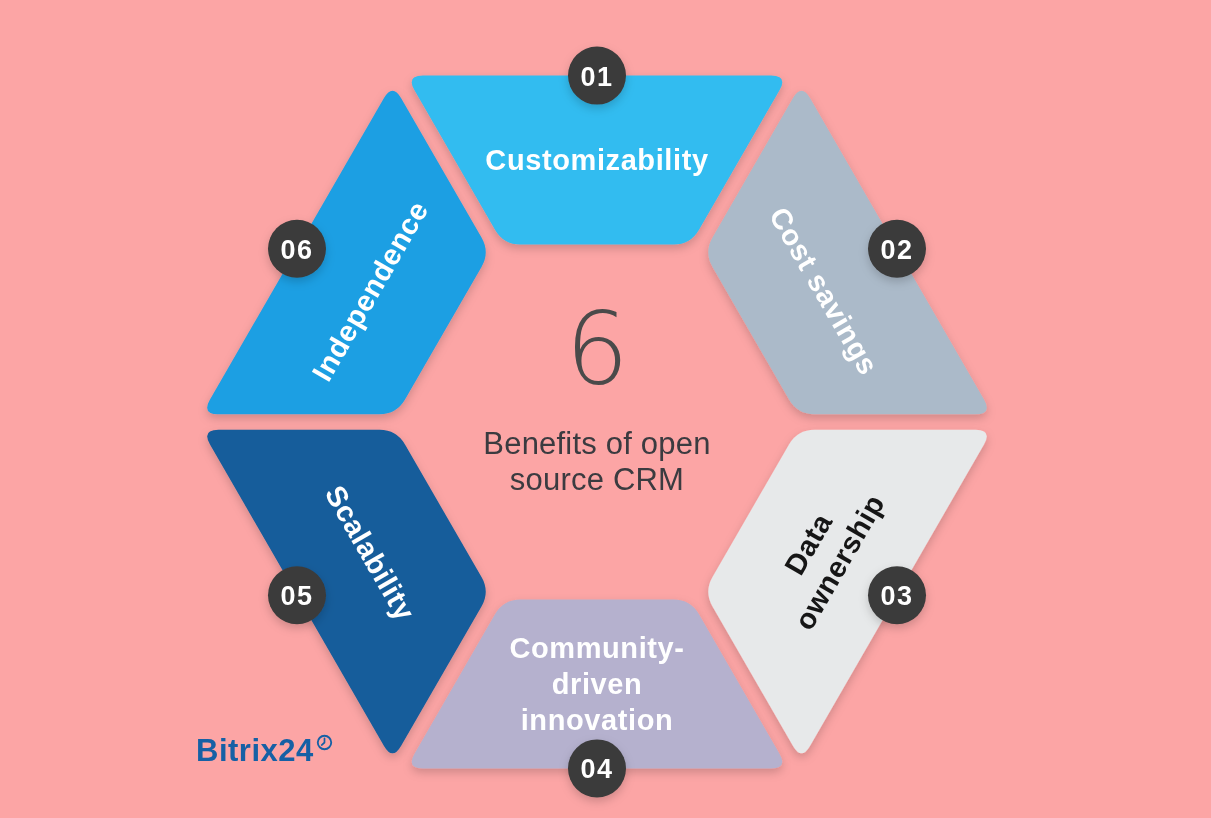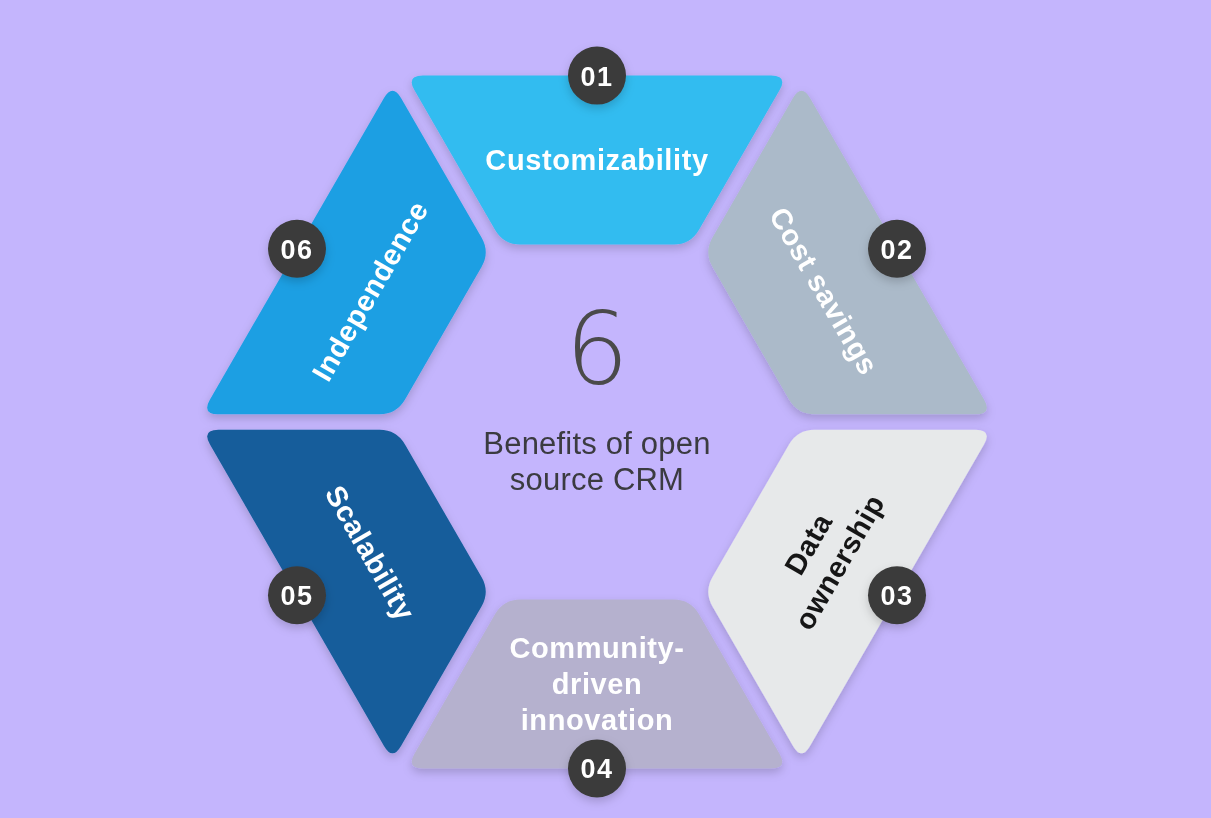--- a/index.html
+++ b/index.html
@@ -1,20 +1,20 @@
 <!DOCTYPE html>
 <html><head>
 <meta charset="utf-8">
 <style>
   html,body{margin:0;padding:0;background:#ffffff;}
   body{width:1211px;height:818px;overflow:hidden;}
   .canvas{
     position:relative;width:1211px;height:818px;
     font-family:"Liberation Sans","DejaVu Sans",sans-serif;
-    background:#c4b5fd;
+    background:#fca5a5;
   }
   #diagram{position:absolute;left:0;top:0;}
   #diagram text{font-family:"Liberation Sans","DejaVu Sans",sans-serif;}
   .seg-label{font-weight:bold;font-size:29px;letter-spacing:0.6px;}
   .badge-num{font-weight:bold;font-size:27px;letter-spacing:1.5px;}
   .center-block{
     position:absolute;left:437px;top:300px;width:320px;
     text-align:center;
   }
   .big-number{
@@ -83,14 +83,21 @@
           <text class="badge-num" x="297" y="249.8" text-anchor="middle" dominant-baseline="central" fill="#ffffff">06</text>
         </g>
       </g>
   </svg>
 
   <div class="center-block">
     <div class="big-number" style="color: rgb(74, 74, 74);">6</div>
     <div class="center-title" style="color: rgb(59, 59, 64);">Benefits of open source CRM</div>
   </div>
 
+  <div class="brand" style="color: rgb(22, 96, 165);">
+    <span>Bitrix24</span>
+    <svg class="clock" width="17" height="17" viewBox="0 0 24 24" fill="none">
+      <circle cx="12" cy="12" r="9.5" stroke="currentColor" stroke-width="2.6"></circle>
+      <path d="M12 12 L12 6.2 M12 12 L8 15.6" stroke="currentColor" stroke-width="2.4" stroke-linecap="round"></path>
+    </svg>
+  </div>
 
 </div>
 
 </body></html>

